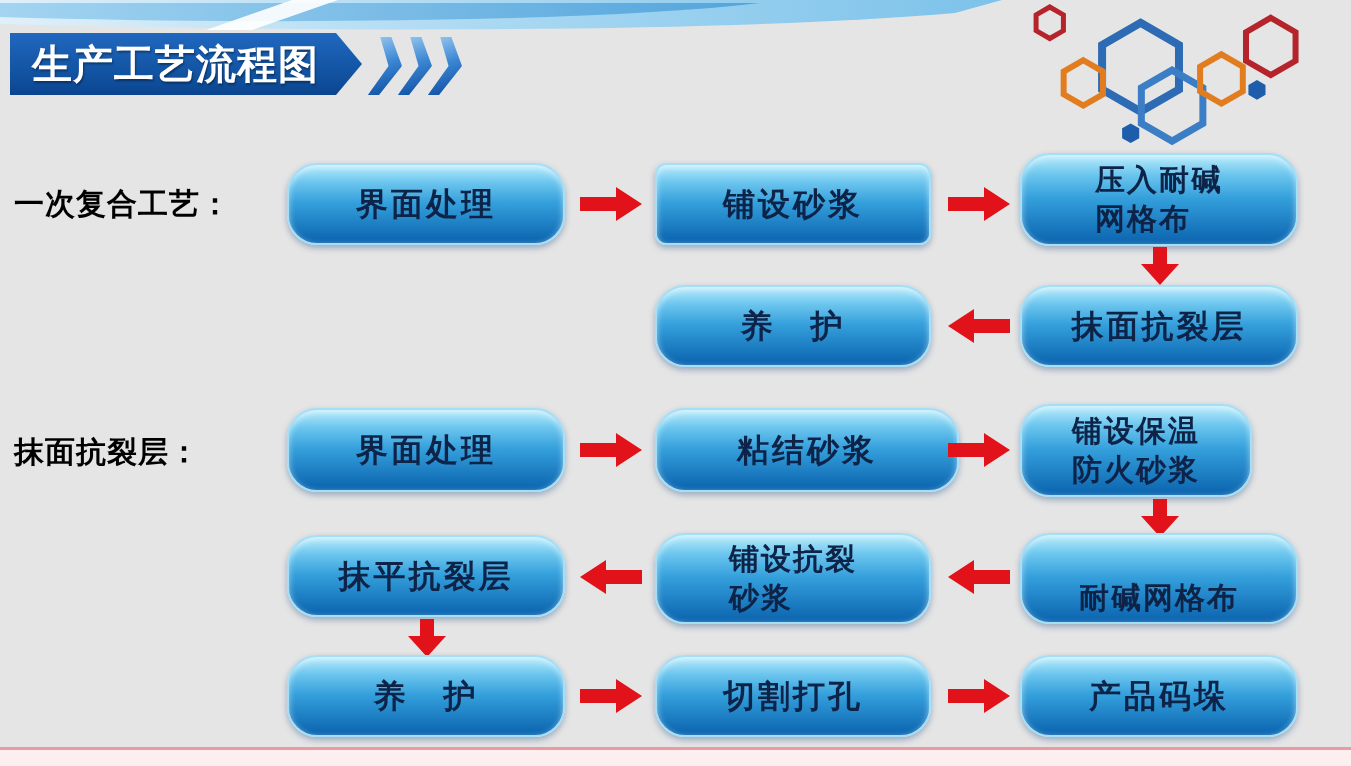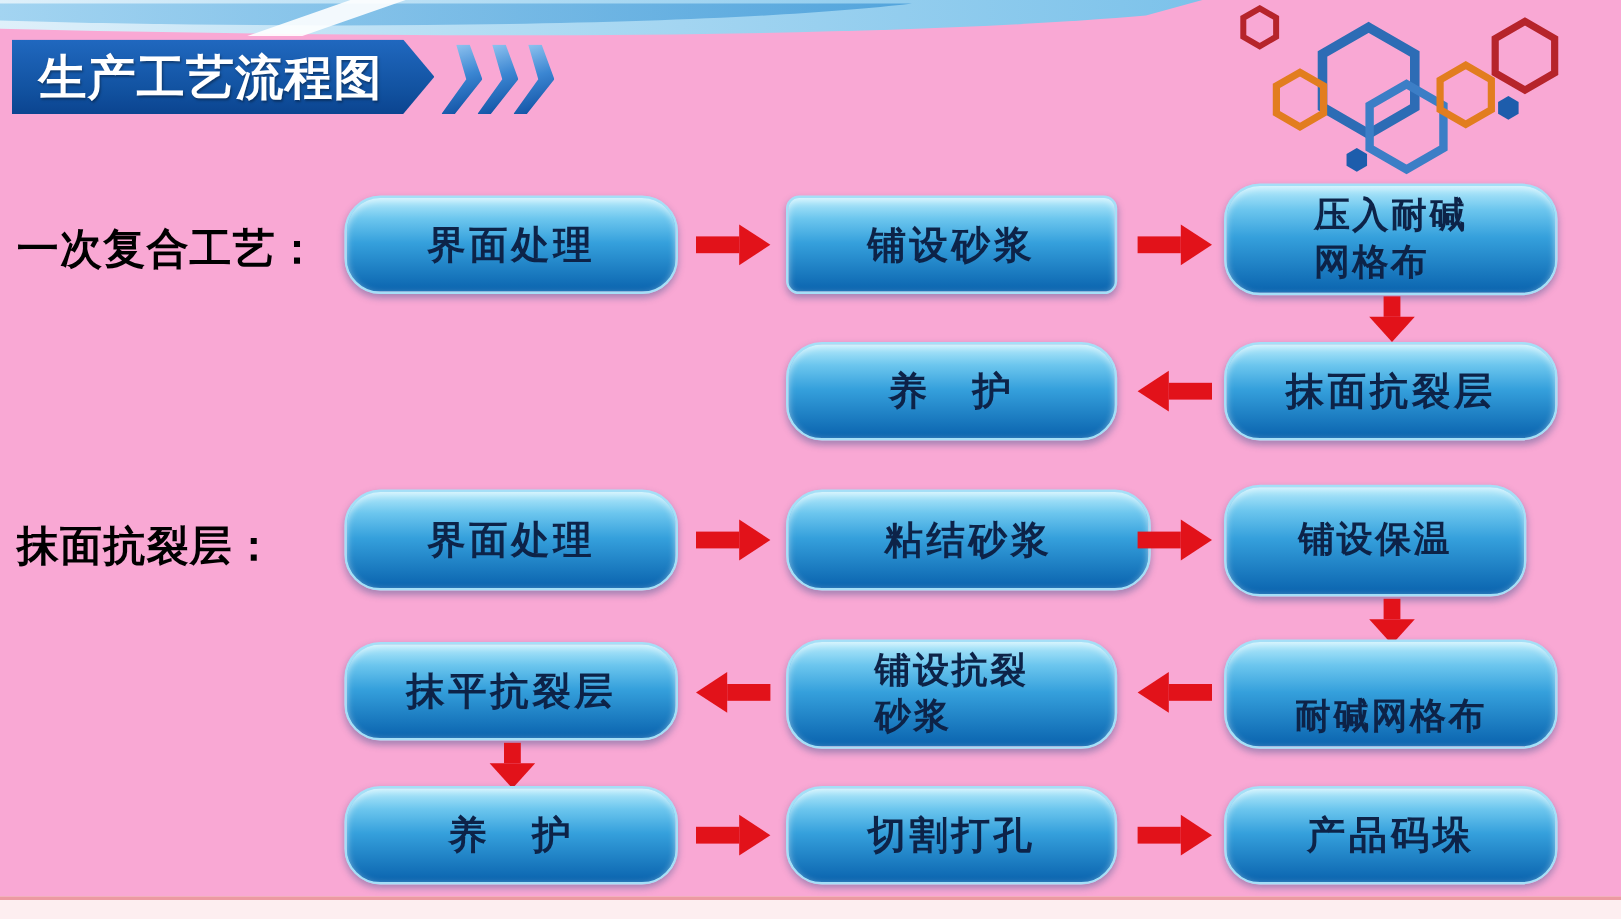--- a/index.html
+++ b/index.html
@@ -1,18 +1,18 @@
 <!DOCTYPE html>
 <html style="--banner_blue: #11519f; --arrow_red: #e2121a; --box_text: #0d2348; --box_gradient_top: #b9ecfc; --box_gradient_mid: #35a0dc; --box_gradient_bottom: #0a63ae; --box_border: #a5dff7; --label_text: #000000; --footer_line: #ec9aa2; --footer_bg: #fdeef0;"><head>
 <meta charset="utf-8">
 <style>
   * { margin:0; padding:0; box-sizing:border-box; }
   html,body { width:1351px; height:766px; }
   body { background:#ffffff; font-family:"Liberation Sans", sans-serif; overflow:hidden; }
-  .slide { position:relative; width:1351px; height:766px; background:#f9a8d4; overflow:hidden; }
+  .slide { position:relative; width:1351px; height:766px; background:#e5e5e5; overflow:hidden; }
 
   .swoosh { position:absolute; left:0; top:0; }
   .hexes  { position:absolute; left:1015px; top:4px; }
 
   .banner {
     position:absolute; left:10px; top:33px; width:352px; height:62px;
     background:linear-gradient(180deg,#2068bf 0%, var(--banner_blue,#11519f) 70%, #0b4490 100%);
     clip-path:polygon(0 0, calc(100% - 26px) 0, 100% 50%, calc(100% - 26px) 100%, 0 100%);
     display:flex; align-items:center; padding-left:22px;
   }
@@ -22,21 +22,21 @@
   }
   .chevrons { position:absolute; left:374px; top:37px; height:58px; display:flex; gap:2px; }
   .chevron {
     width:28px; height:58px; transform:skewX(-12deg);
     background:linear-gradient(160deg,#8fc3ef 0%, #3b86d2 45%, #0d4c9f 100%);
     clip-path:polygon(0 0, 40% 0, 100% 50%, 40% 100%, 0 100%, 52% 50%);
   }
 
   .flow-label {
     position:absolute; font-family:"Liberation Serif", serif; font-weight:bold;
-    font-size:35px; color:var(--label_text,#000000); letter-spacing:1px; white-space:nowrap;text-align:right;
+    font-size:30px; color:var(--label_text,#000000); letter-spacing:1px; white-space:nowrap;text-align:right;
   }
 
   .box {
     position:absolute; border-radius:30px;
     background:linear-gradient(180deg,
       var(--box_gradient_top,#b9ecfc) 0%, #6cc6ee 22%,
       var(--box_gradient_mid,#35a0dc) 48%,
       var(--box_gradient_bottom,#0a63ae) 100%);
     border:2px solid var(--box_border,#a5dff7);
     box-shadow:0 3px 6px rgba(10,60,120,.35), inset 0 2px 6px rgba(255,255,255,.55);
@@ -138,23 +138,24 @@
   <div class="flow-label" style="left:14px; top:432px;">抹面抗裂层：</div>
 
   <div class="box" style="left:287px; top:408px; width:278px; height:84px;">
     <div class="lines"><span>界面处理</span></div>
   </div>
   <div class="arrow arrow-right" style="left:580px; top:433px;"></div>
   <div class="box" style="left:655px; top:408px; width:304px; height:84px;">
     <div class="lines"><span>粘结砂浆</span></div>
   </div>
   <div class="arrow arrow-right" style="left:948px; top:433px;"></div>
-  <div class="box two" style="left:1020px; top:404px; width:252px; height:93px;">
+  <div class="box two" style="left:1020px; top:404px; width:232px; height:93px;">
     <div class="lines">
       <span>铺设保温</span><br>
+      <span>防火砂浆</span>
     </div>
   </div>
 
   <div class="arrow arrow-down" style="left:1141px; top:499px;"></div>
 
   <div class="box" style="left:287px; top:535px; width:278px; height:82px;">
     <div class="lines"><span>抹平抗裂层</span></div>
   </div>
   <div class="arrow arrow-left" style="left:580px; top:560px;"></div>
   <div class="box two" style="left:655px; top:533px; width:276px; height:91px;">

